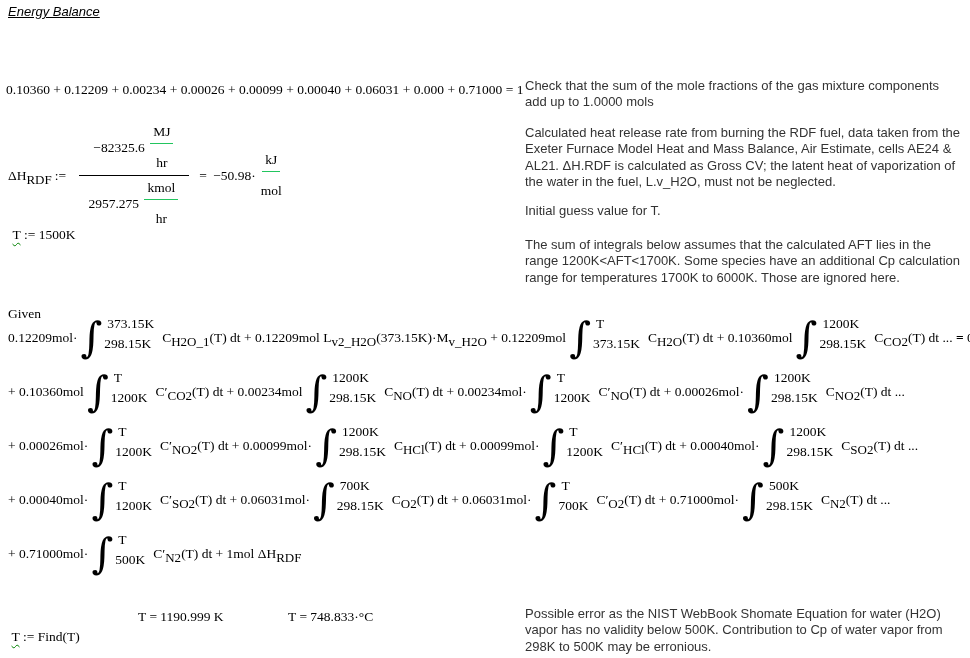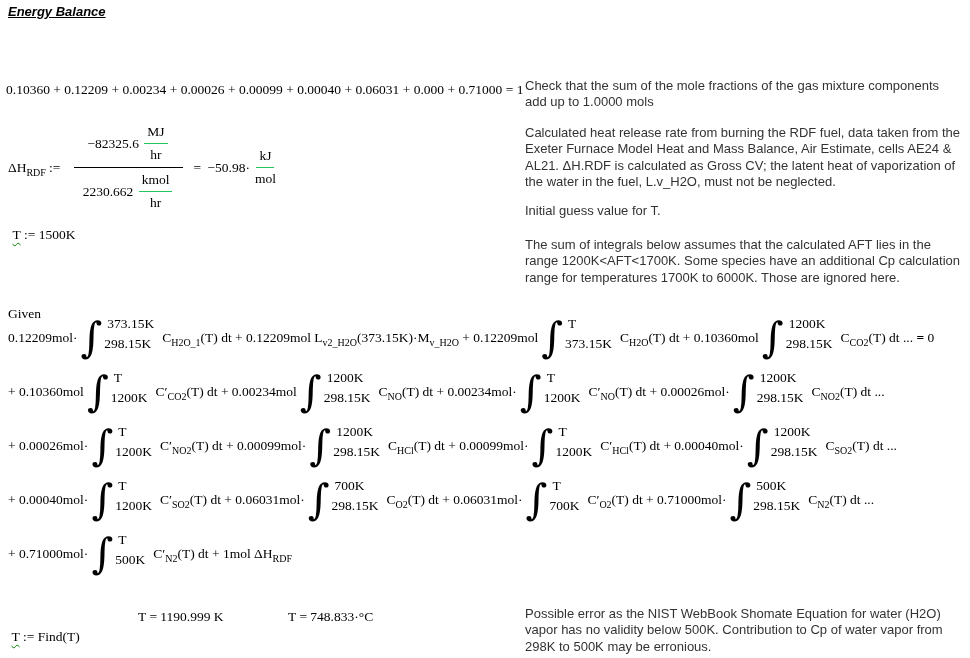--- a/index.html
+++ b/index.html
@@ -6,31 +6,31 @@
   body{
     width:970px;height:658px;position:relative;overflow:hidden;
     background:#ffffff;color:#000;
     font-family:"Liberation Serif", serif;
   }
   .abs{position:absolute;}
   
   #title{
     left:8px;top:4px;
     font-family:"Liberation Sans", sans-serif;
-    font-size:13px;font-weight:bold;font-style:italic;
+    font-size:13px;font-weight:normal;font-style:italic;
     text-decoration:underline;
     color:#000;
   }
   .math{
     font-family:"Liberation Serif", serif;
     font-size:13.5px;line-height:20px;white-space:pre;color:#000;
   }
   .mtext{white-space:pre;line-height:20px;}
   .mbold{font-weight:700;}
-  .msub{font-size:10px;vertical-align:-4px;line-height:0;}
+  .msub{font-size:13px;vertical-align:-4px;line-height:0;}
   .squiggle{
     text-decoration-line:underline;
     text-decoration-style:wavy;
     text-decoration-color:#008000;
     text-decoration-thickness:1px;
     text-underline-offset:3px;
   }
   
   .note{
     position:absolute;left:525px;width:450px;
@@ -51,21 +51,21 @@
   #equation-block{left:8px;top:311px;}
   #res-find{left:5px;top:607px;text-align:center;}
   #res-k{left:138px;top:607px;}
   #res-c{left:288px;top:607px;}
   
   .mf{
     display:inline-flex;flex-direction:column;align-items:center;
     font-size:13.5px;line-height:15px;margin:0 2px;vertical-align:middle;
   }
   .mf .t{border-bottom:1px solid #22c55e;padding:0 3px 1px;}
-  .mf .b{padding:1px 3px 0;}
+  .mf .b{padding:1px 3px 0;margin-top:8px;}
   .bigfrac{display:inline-flex;flex-direction:column;align-items:center;margin:0 7px;}
   .bf-part{display:flex;align-items:center;padding:2px 9px;}
   .bf-bar{align-self:stretch;height:0;border-top:1px solid #000;}
   .eqsp{margin:0 3px;}
   
   .eq-row{display:flex;align-items:center;height:54px;white-space:pre;}
   .msym{line-height:20px;white-space:pre;}
   .integral{display:inline-flex;align-items:stretch;height:50px;margin:0 8px 0 3px;}
   .int-sign{
     font-family:"DejaVu Serif","Liberation Serif",serif;
@@ -91,21 +91,21 @@
   <span class="bigfrac">
     <span class="bf-part">
       <span class="math">−82325.6 </span>
       <span class="mf">
           <span class="t math">MJ</span>
           <span class="b math">hr</span>
         </span>
     </span>
     <span class="bf-bar"></span>
     <span class="bf-part">
-      <span class="math">2230.662 </span>
+      <span class="math">2957.275 </span>
       <span class="mf">
           <span class="t math">kmol</span>
           <span class="b math">hr</span>
         </span>
     </span>
   </span>
   <span class="math eqsp">=</span>
   <span class="math"> −50.98·</span>
   <span class="mf">
       <span class="t math">kJ</span>

